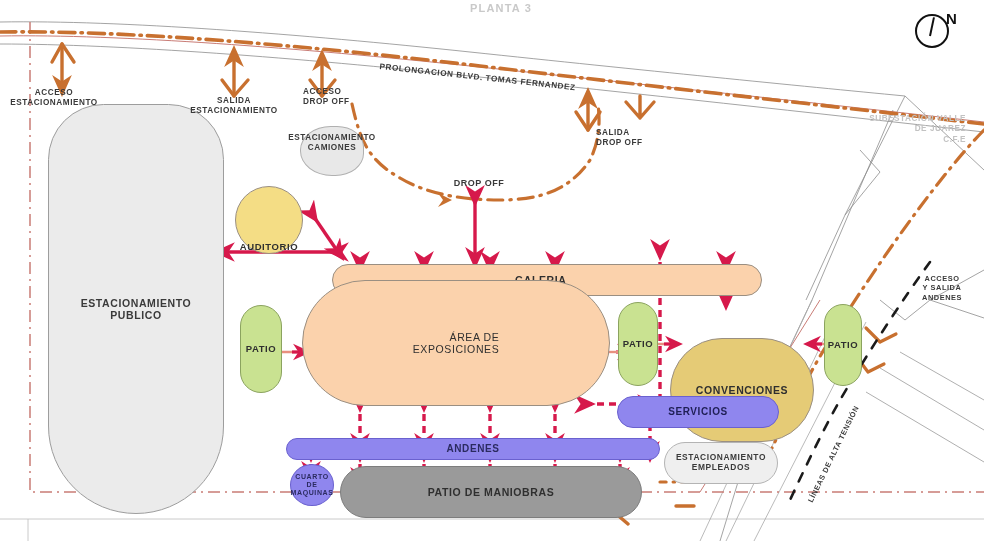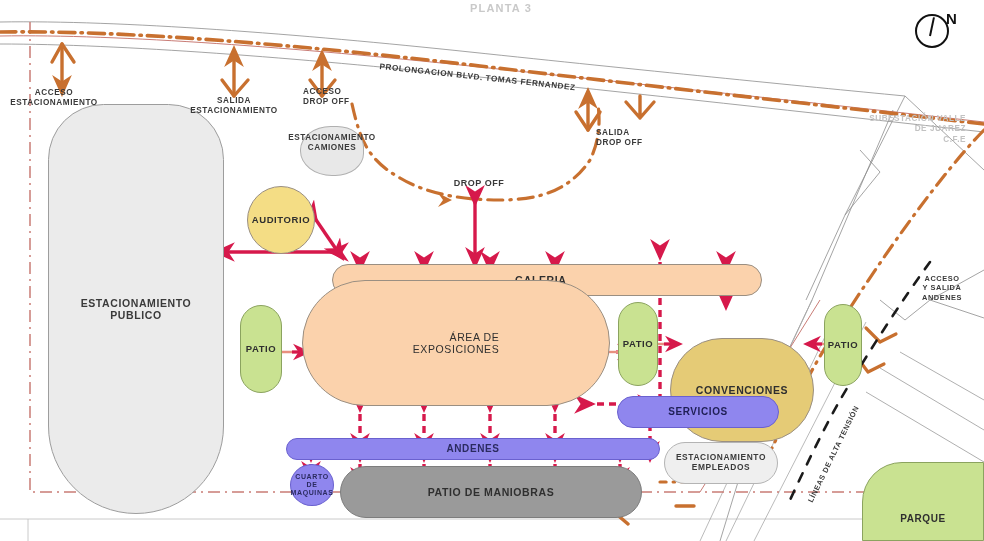--- a/index.html
+++ b/index.html
@@ -195,21 +195,21 @@
 
   <div class="blk b-estpub" style="left:48px;top:104px;width:176px;height:410px;">
     <span style="white-space:pre-line">ESTACIONAMIENTO
 PUBLICO</span>
   </div>
 
   <div class="blk b-estcam" style="left:300px;top:126px;width:64px;height:50px;"></div>
   <div class="lbl sm" style="left:264px;top:133px;width:136px;white-space:pre-line;">ESTACIONAMIENTO
 CAMIONES</div>
 
-  <div class="blk b-audit" style="left:247px;top:186px;width:68px;height:68px;">
+  <div class="blk b-audit" style="left:235px;top:186px;width:68px;height:68px;align-items:flex-end;">
     <span>AUDITORIO</span>
   </div>
 
   <div class="blk b-galeria" style="left:332px;top:232px;width:430px;height:32px;justify-content:flex-start;padding-left:182px;">
     <span>GALERIA</span>
   </div>
 
   <div class="blk b-expo" style="left:302px;top:280px;width:308px;height:126px;">
     <span style="white-space:pre-line">ÁREA DE
 EXPOSICIONES</span>
@@ -246,23 +246,20 @@
 
   <div class="blk b-maniobras" style="left:340px;top:466px;width:302px;height:52px;">
     <span>PATIO DE MANIOBRAS</span>
   </div>
 
   <div class="blk b-estemp" style="left:664px;top:442px;width:114px;height:42px;">
     <span style="white-space:pre-line;font-size:8.4px;">ESTACIONAMIENTO
 EMPLEADOS</span>
   </div>
 
-  <div class="blk b-parque" style="left:862px;top:462px;width:122px;height:79px;border-radius:40px 0 0 0;padding-top:34px;">
-    <span>PARQUE</span>
-  </div>
 
   <div class="lbl sm" style="left:0px;top:88px;width:108px;white-space:pre-line;">ACCESO
 ESTACIONAMIENTO</div>
 
   <div class="lbl sm" style="left:182px;top:96px;width:104px;white-space:pre-line;">SALIDA
 ESTACIONAMIENTO</div>
 
   <div class="lbl sm" style="left:303px;top:87px;width:76px;white-space:pre-line;text-align:left;">ACCESO
 DROP OFF</div>
 

